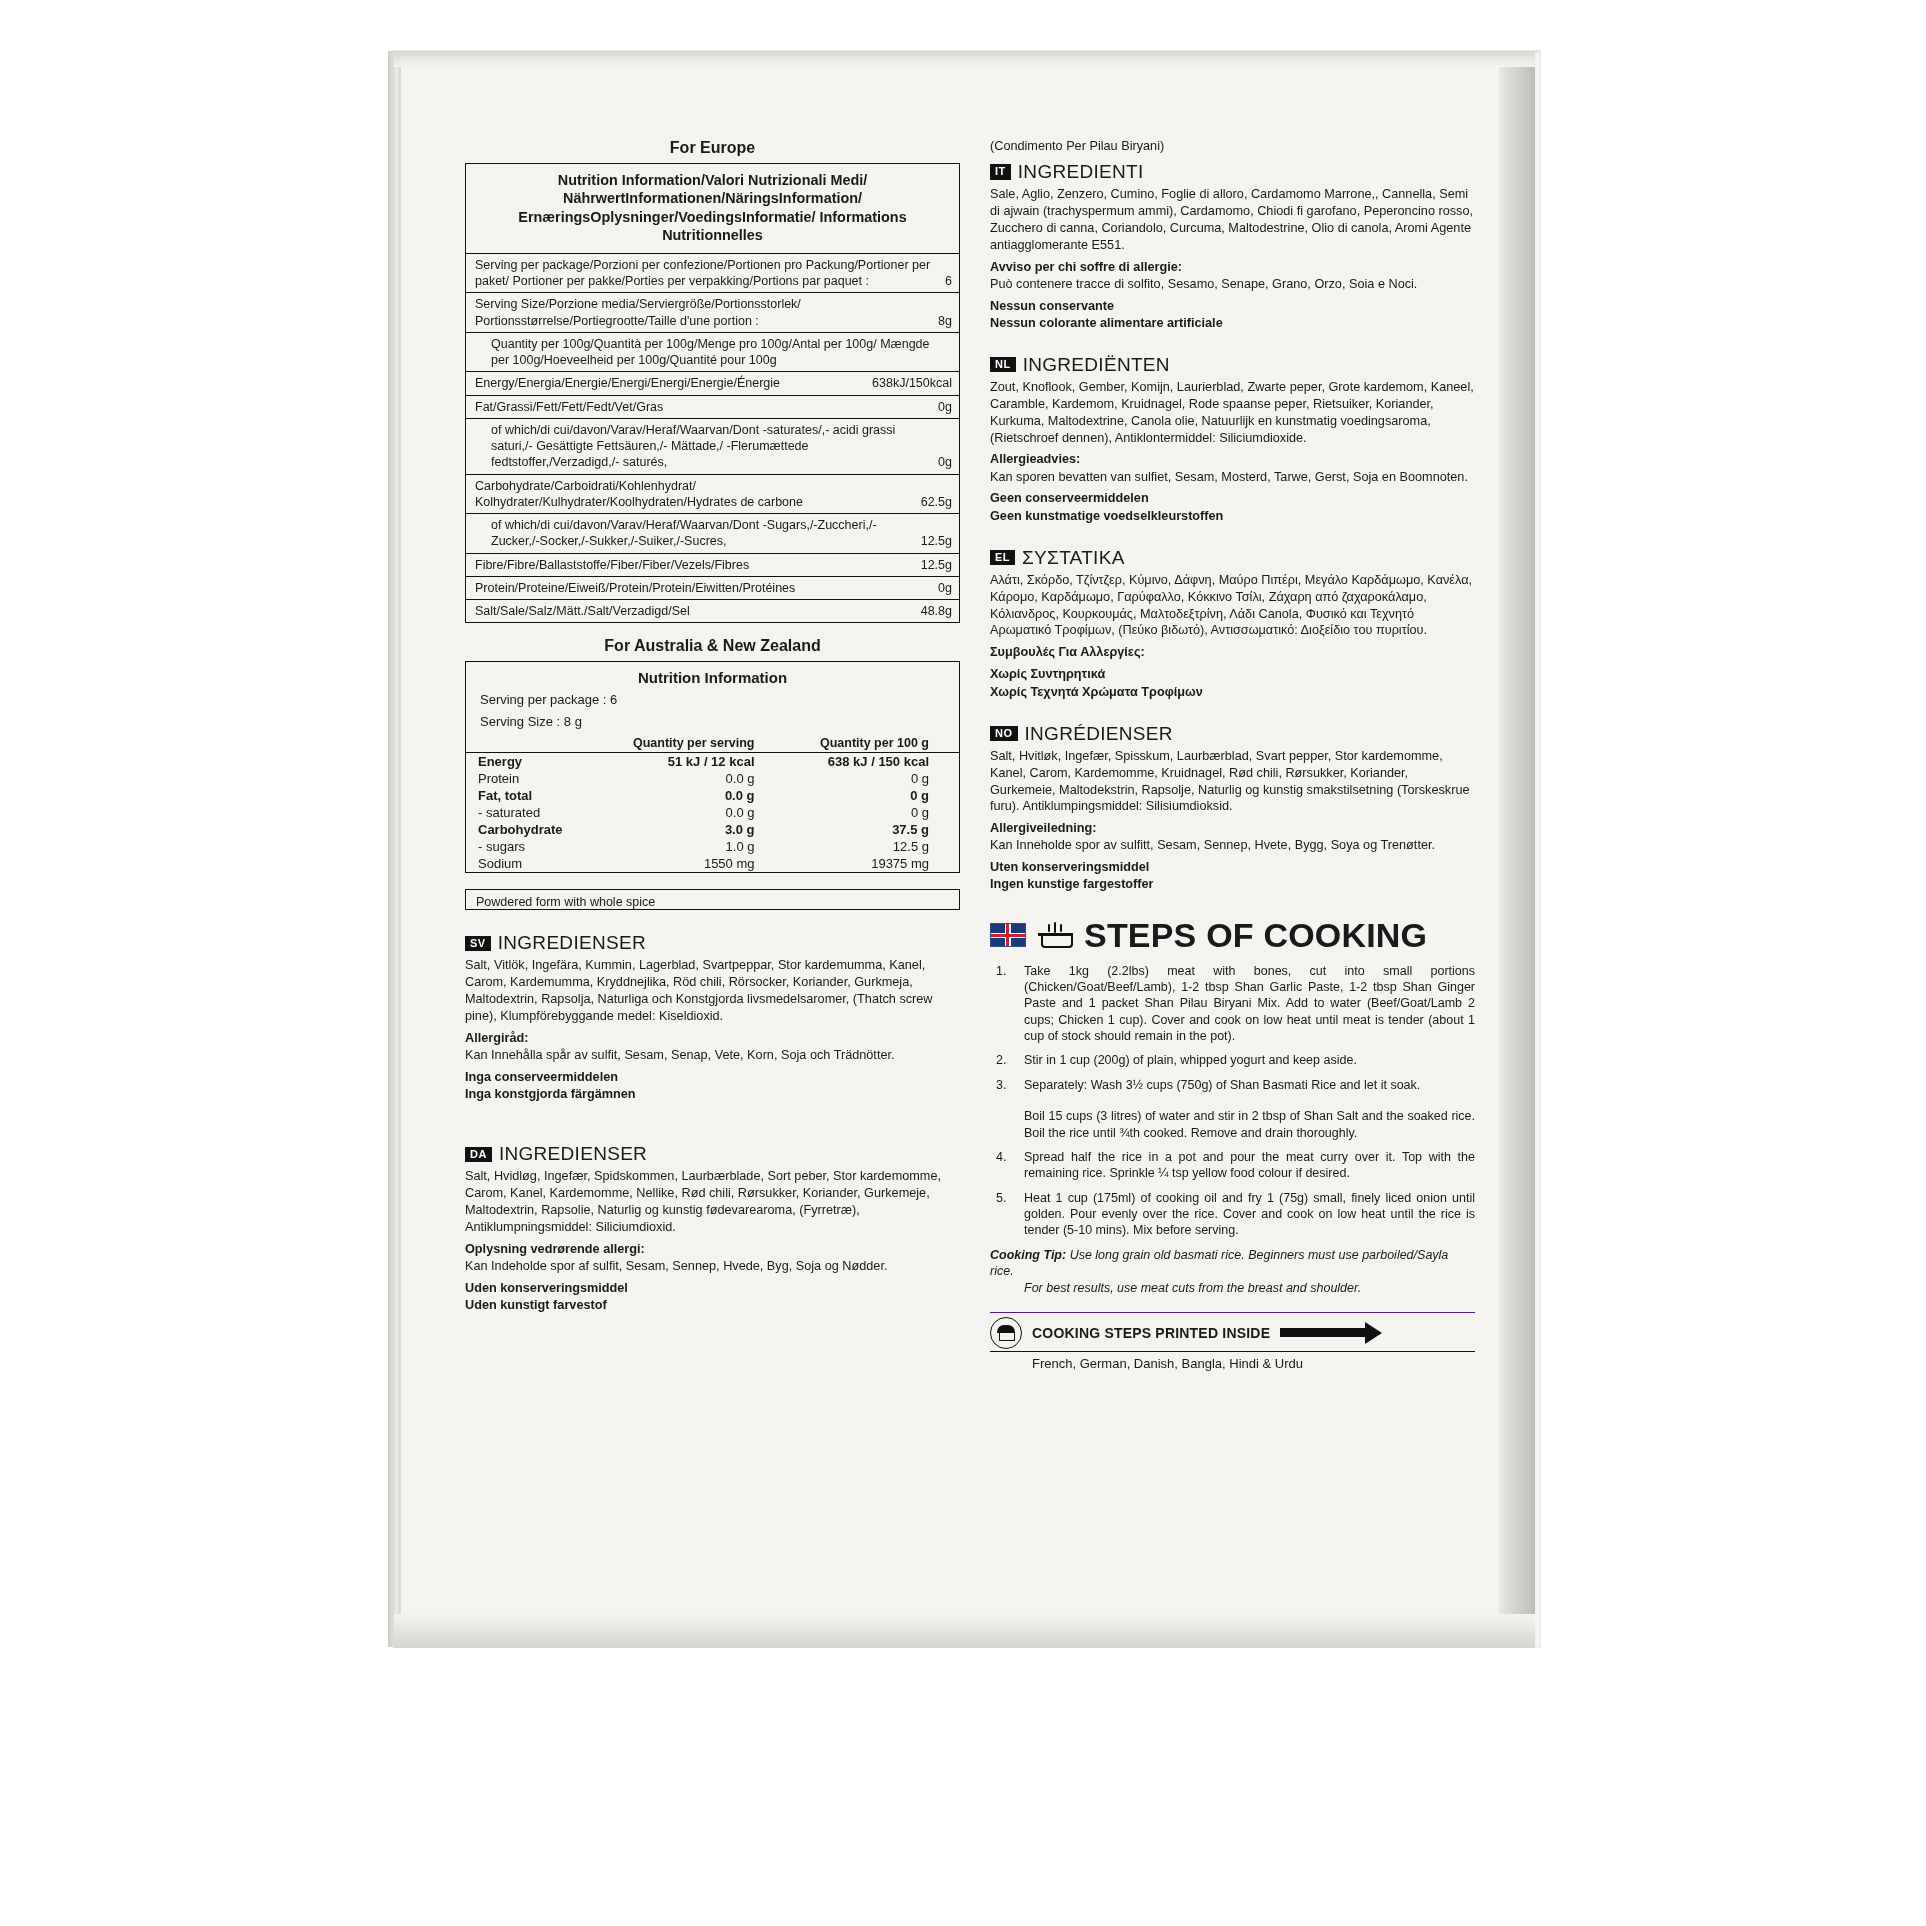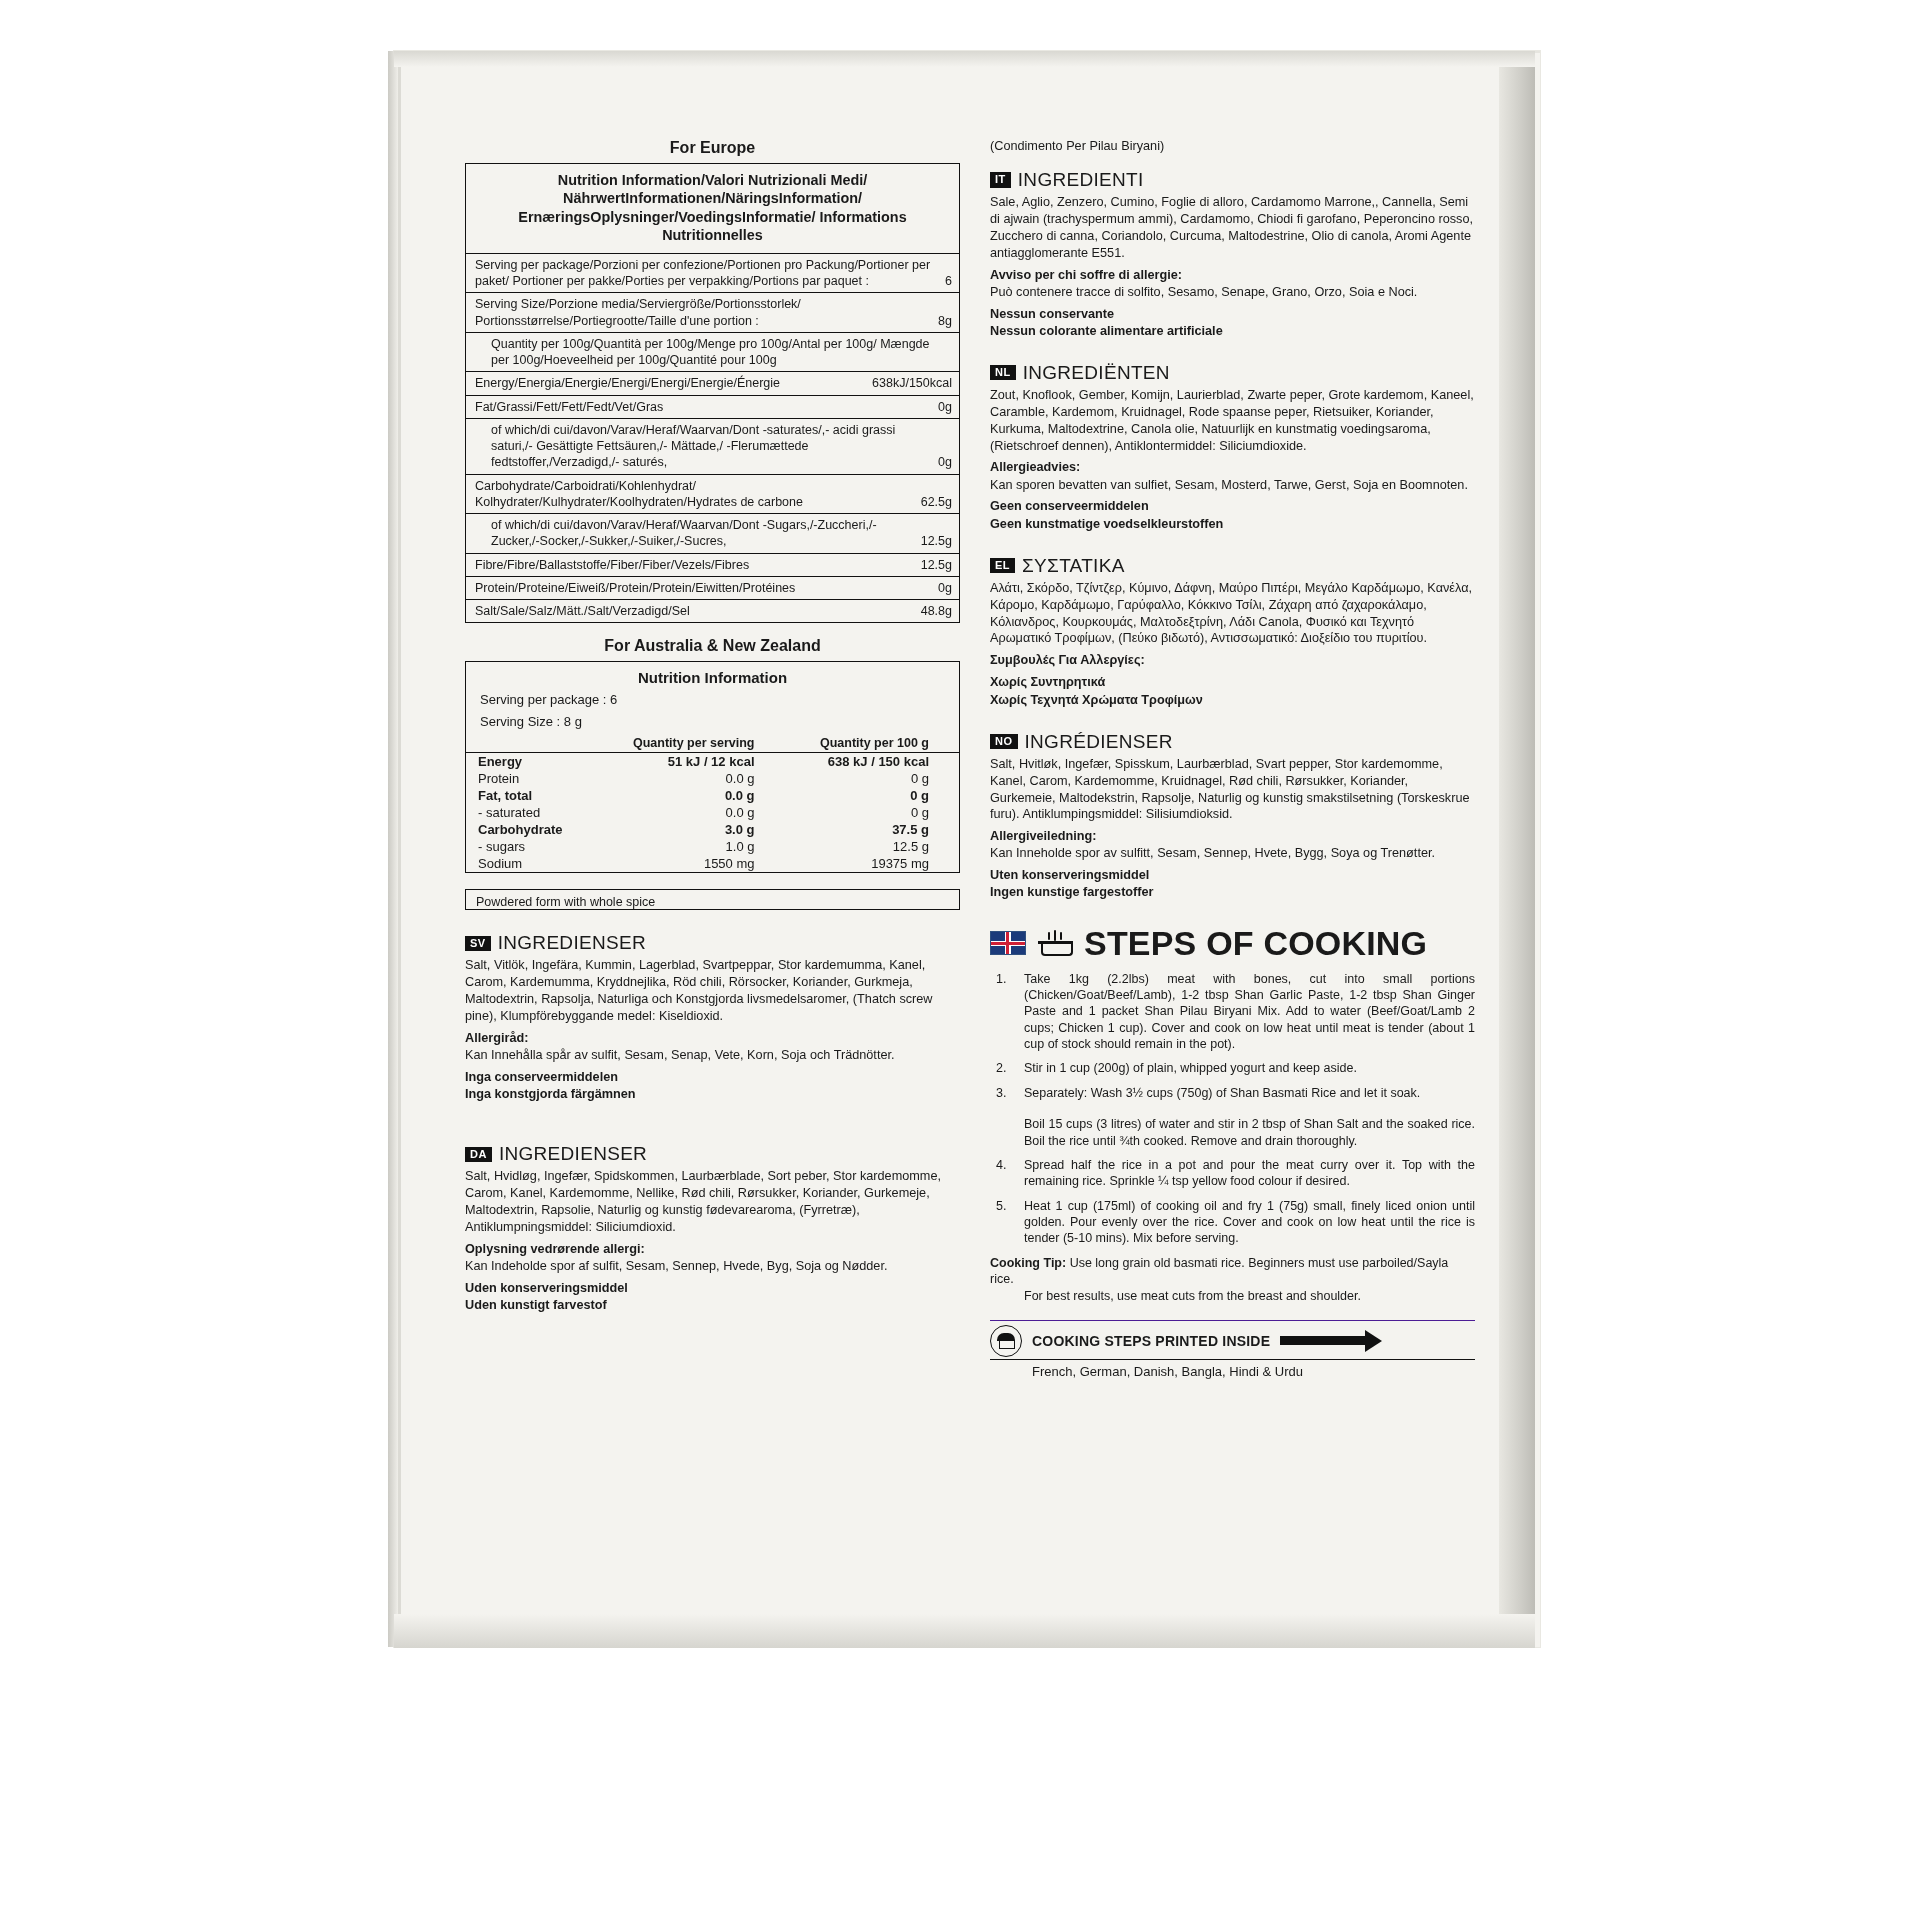--- a/index.html
+++ b/index.html
@@ -84,21 +84,21 @@
   .flag{
     display:inline-block;font-size:11px;font-weight:bold;color:#fff;
     background:#111;padding:1px 5px 2px;letter-spacing:0.5px;line-height:1.1;
   }
   .lang-title{font-size:19px;font-weight:normal;letter-spacing:0.3px;}
   .body-txt{font-size:12.7px;line-height:1.33;text-align:left;}
   .sub-b{font-size:12.7px;font-weight:bold;line-height:1.35;margin-top:5px;}
   .tight{margin-top:0;}
 
   
-  .cond{font-size:12.7px;margin-bottom:16px;}
+  .cond{font-size:12.7px;margin-bottom:8px;}
   .first-lang{margin-top:0;}
 
   
   #steps-head{display:flex;align-items:center;gap:12px;margin-top:22px;margin-bottom:8px;}
   .uk-flag{
     width:34px;height:22px;position:relative;background:#1b3a7a;
     border:1px solid #30507f;flex:0 0 auto;
   }
   .uk-flag:before{
     content:"";position:absolute;left:0;top:9px;width:34px;height:5px;background:#fff;
@@ -116,21 +116,21 @@
   ol.steps{margin:0;padding-left:0;list-style:none;counter-reset:st;}
   ol.steps>li{
     position:relative;padding-left:34px;margin-bottom:8px;
     font-size:12.5px;line-height:1.31;text-align:justify;
   }
   ol.steps>li:before{
     counter-increment:st;content:counter(st) ".";
     position:absolute;left:6px;top:0;font-size:12.5px;
   }
   .sub-para{margin-top:15px;display:block;}
-  .tip{font-size:12.5px;line-height:1.31;margin-top:2px;}
+  .tip{font-size:12.5px;line-height:1.31;margin-top:2px;font-style:italic;}
   .tip-ind{padding-left:34px;display:block;}
 
   
   #footer{
     display:flex;align-items:center;gap:10px;margin-top:16px;
     border-top:1px solid #4c1d95;border-bottom:1px solid #111;padding:4px 0 2px;
   }
   .chef-icon{
     width:30px;height:30px;border:1.4px solid #111;border-radius:50%;
     position:relative;flex:0 0 auto;

